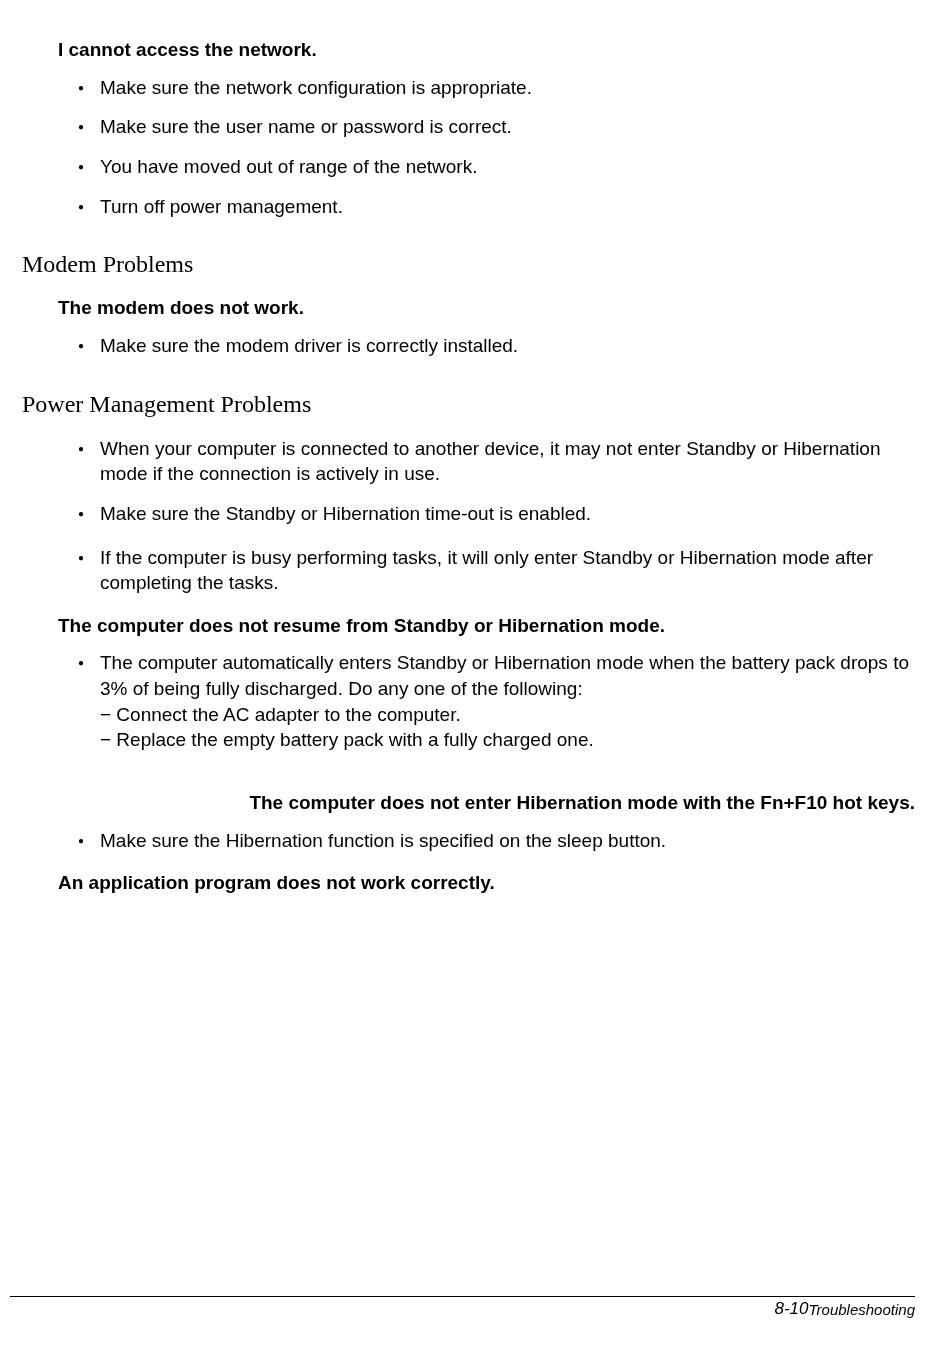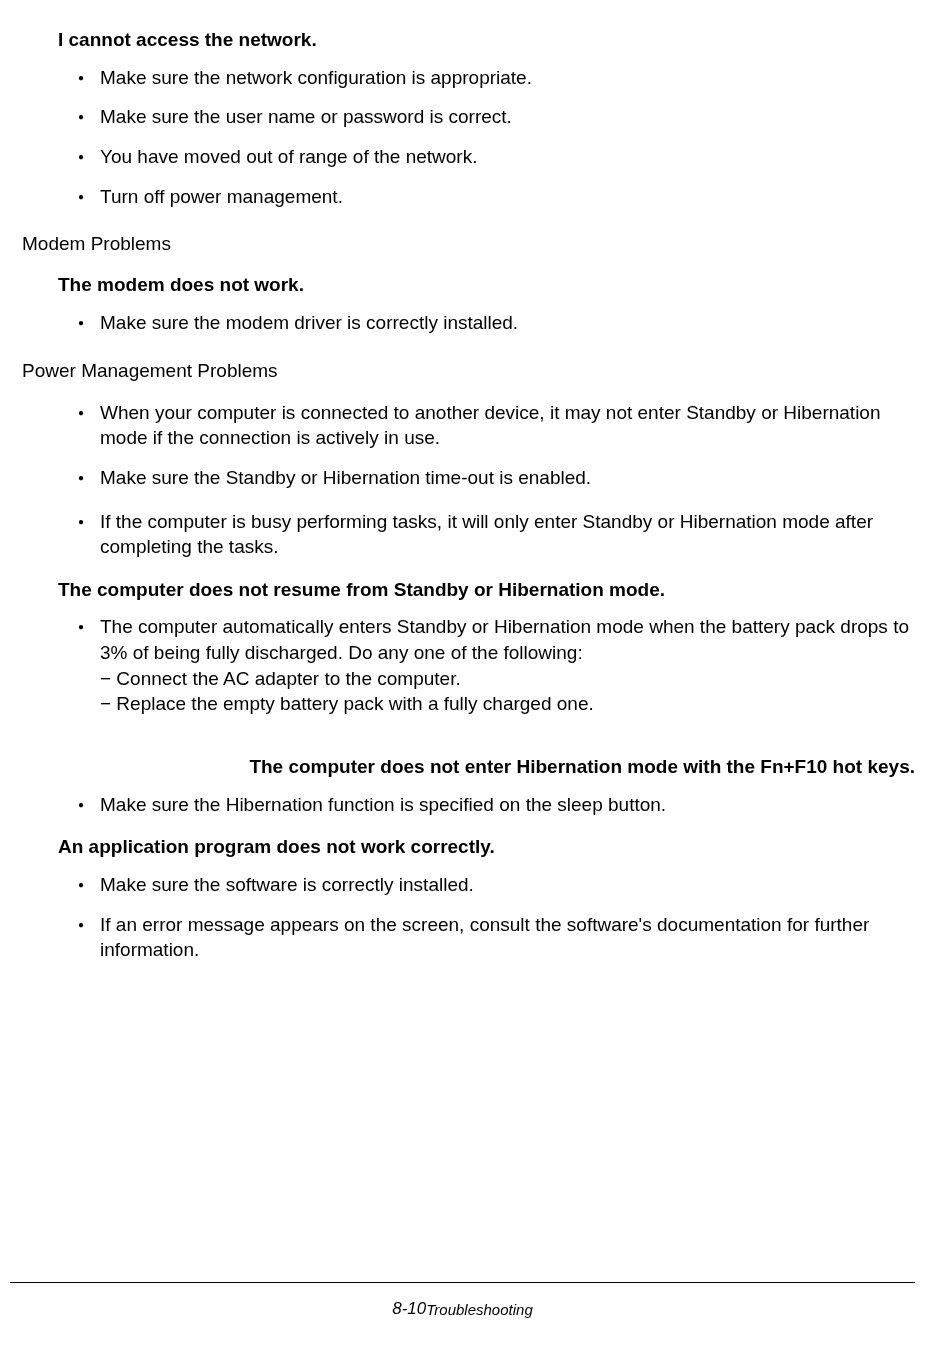--- a/index.html
+++ b/index.html
@@ -20,21 +20,21 @@
       padding: 20px 30px 0 58px;
     }
     .problem-title {
       font-weight: bold;
       font-size: 19px;
       margin-top: 10px;
       margin-bottom: 12px;
       line-height: 1.3;
     }
     .problem-title.first {
-      margin-top: 8px;
+      margin-top: 18px;
     }
     .bullet-list {
       list-style: none;
       padding-left: 20px;
       margin-bottom: 18px;
     }
     .bullet-item {
       position: relative;
       padding-left: 22px;
       font-size: 19px;
@@ -47,40 +47,40 @@
       left: 0;
       font-size: 10px;
       top: 6px;
     }
     .sub-item {
       font-size: 19px;
       line-height: 1.35;
       padding-left: 0;
     }
     .section-heading {
-      font-family: Liberation Sans, sans-serif;
-      font-size: 19px;
+      font-family: Liberation Serif, serif;
+      font-size: 24px;
       font-weight: normal;
-      margin-top: 24px;
+      margin-top: 32px;
       margin-bottom: 18px;
       margin-left: -36px;
     }
     .extra-gap {
       margin-top: 38px;
       text-align: right;
     }
     .footer {
       position: absolute;
       bottom: 32px;
       left: 10px;
       right: 30px;
       border-top: 1px solid #000;
-      padding-top: 16px;
+      padding-top: 2px;
       display: flex;
-      justify-content: center;
+      justify-content: flex-end;
       align-items: center;
     }
     .footer-left {
       font-style: italic;
       font-size: 17px;
       font-family: Arial, Helvetica, sans-serif;
     }
     .footer-right {
       font-style: italic;
       font-size: 15px;
@@ -126,23 +126,19 @@
     </li>
   </ul>
 
   <div class="problem-title extra-gap">The computer does not enter Hibernation mode with the Fn+F10 hot keys.</div>
   <ul class="bullet-list">
     <li class="bullet-item">Make sure the Hibernation function is specified on the sleep button.</li>
   </ul>
 
 
   <div class="problem-title">An application program does not work correctly.</div>
-  <ul class="bullet-list">
-    <li class="bullet-item">Make sure the software is correctly installed.</li>
-    <li class="bullet-item">If an error message appears on the screen, consult the software's documentation for further information.</li>
-  </ul>
 
 </div>
 
 <div class="footer">
   <span class="footer-left">8-10</span>
   <span class="footer-right">Troubleshooting</span>
 </div>
 
 </body></html>

